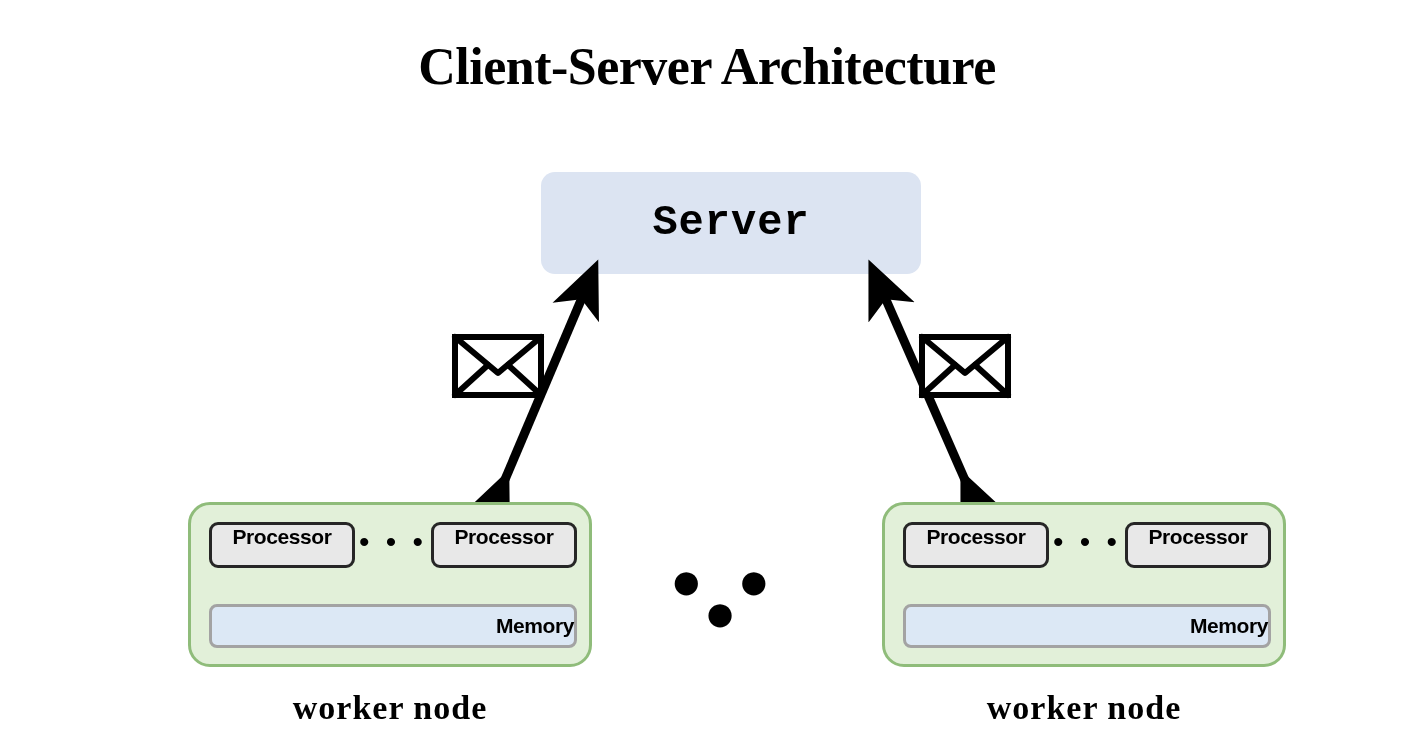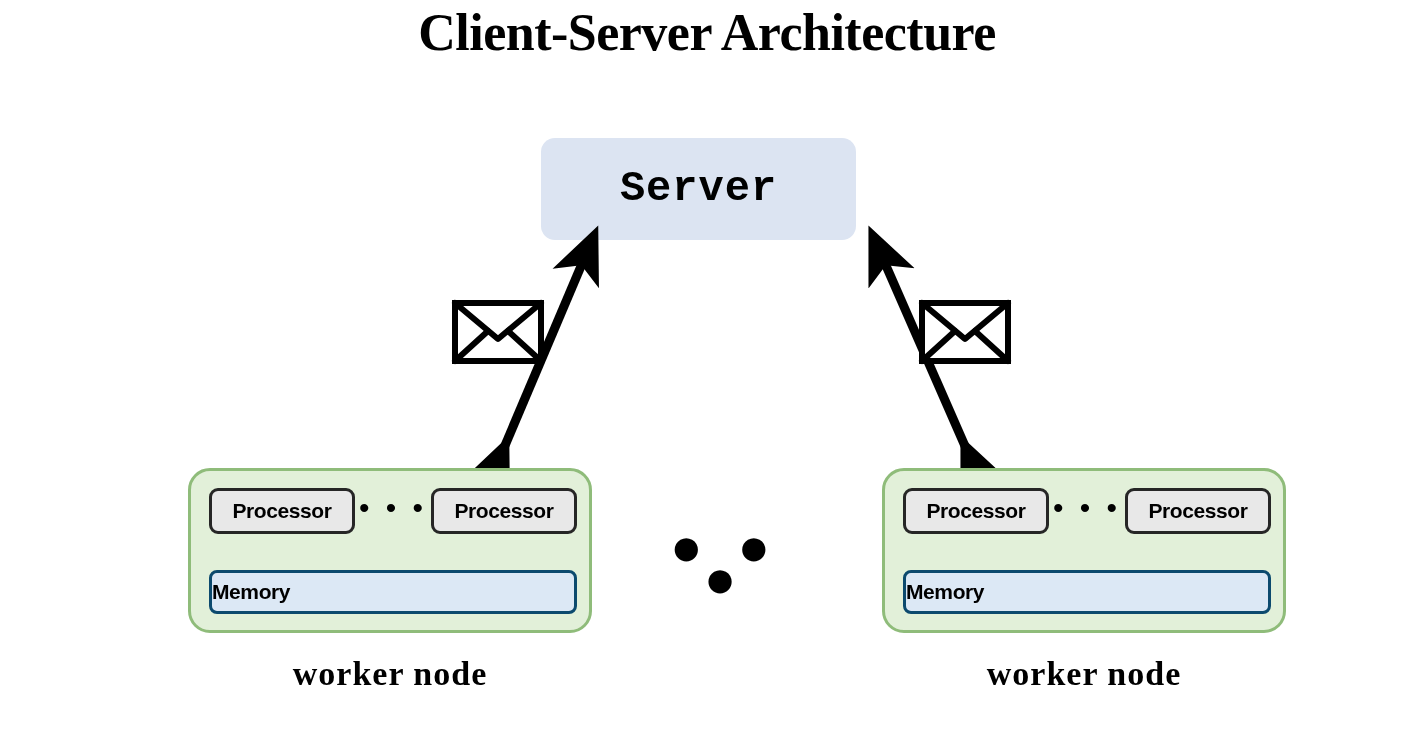--- a/index.html
+++ b/index.html
@@ -11,20 +11,21 @@
     width: 1414px;
     height: 745px;
     position: relative;
     overflow: hidden;
     font-family: "Liberation Sans", sans-serif;
   }
 
   #diagram-root {
     position: absolute;
     inset: 0;
+    margin-top: 34px;
   }
 
   
   .title {
     position: absolute;
     top: 4px;
     left: 0;
     width: 1414px;
     text-align: center;
     font-family: "Liberation Serif", serif;
@@ -33,21 +34,21 @@
     letter-spacing: -0.5px;
     color: #000000;
     line-height: 1.1;
   }
 
   
   .server-box {
     position: absolute;
     left: 541px;
     top: 138px;
-    width: 315px;
+    width: 380px;
     height: 102px;
     background: #dce4f2;
     border-radius: 14px;
     display: flex;
     align-items: center;
     justify-content: center;
   }
   .server-label {
     font-family: "Liberation Mono", "DejaVu Sans Mono", monospace;
     font-weight: bold;
@@ -91,21 +92,20 @@
     justify-content: space-between;
   }
   .proc-box {
     width: 146px;
     height: 46px;
     background: #e8e8e8;
     border: 3px solid #262626;
     border-radius: 9px;
     box-sizing: border-box;
     display: flex;
-    align-items: center;
     justify-content: center;
   }
   .proc-label {
     font-family: "Liberation Sans", sans-serif;
     font-weight: bold;
     font-size: 21px;
     color: #000000;
     letter-spacing: -0.4px;
   }
   .proc-dots {
@@ -117,26 +117,26 @@
     padding-bottom: 6px;
   }
 
   .memory-box {
     position: absolute;
     left: 18px;
     bottom: 16px;
     width: 368px;
     height: 44px;
     background: #dce8f5;
-    border: 3px solid #0c4a6e;
+    border: 3px solid #a3a3a3;
     border-radius: 8px;
     box-sizing: border-box;
     display: flex;
     align-items: center;
-    justify-content: flex-start;
+    justify-content: flex-end;
   }
   .memory-label {
     font-family: "Liberation Sans", sans-serif;
     font-weight: bold;
     font-size: 21px;
     color: #000000;
     letter-spacing: -0.4px;
   }
 
   

